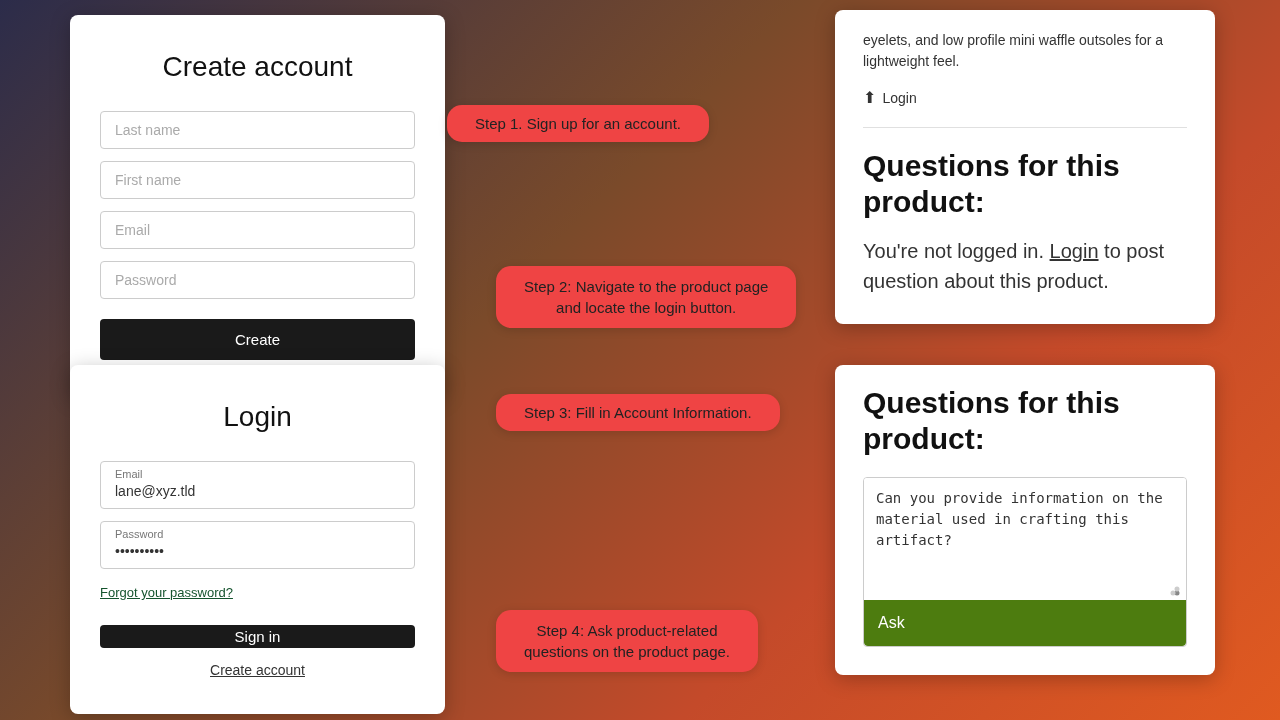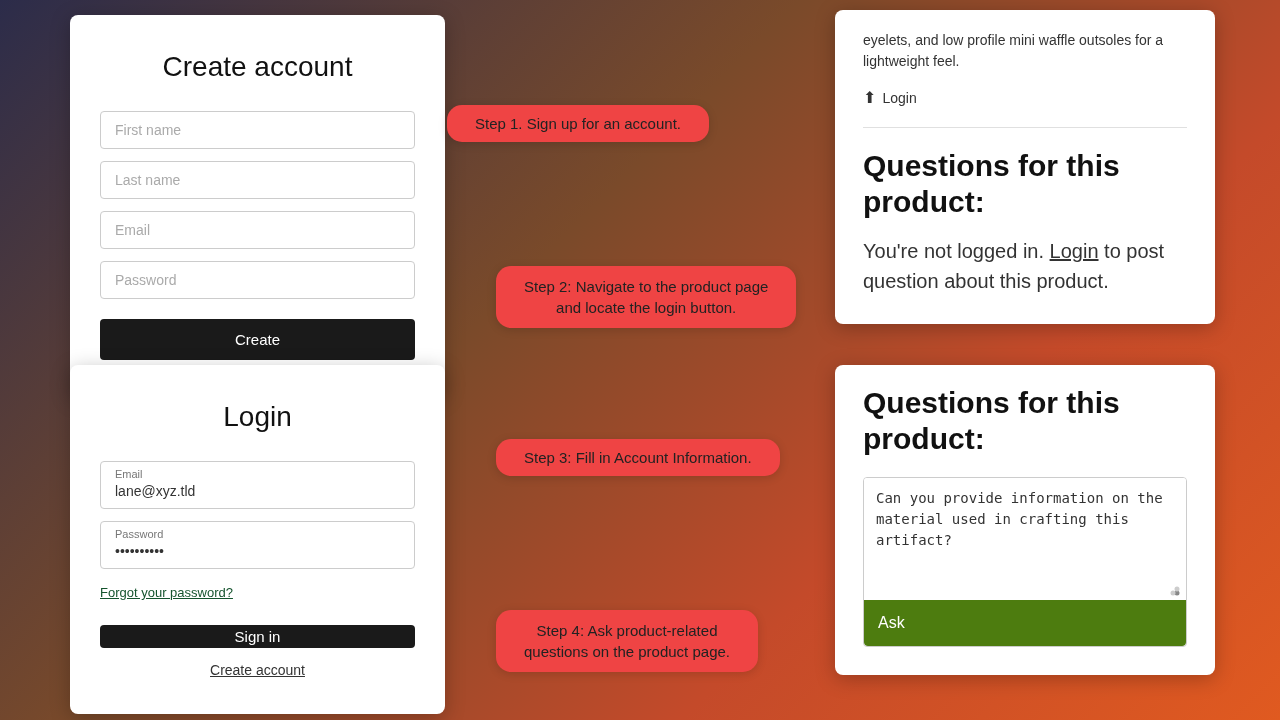--- a/index.html
+++ b/index.html
@@ -162,21 +162,21 @@
       top: 266px;
       left: 496px;
     }
 
     .step2-text {
       text-align: center;
       line-height: 1.4;
     }
 
     .step3 {
-      top: 439px;
+      top: 394px;
       left: 496px;
     }
 
     .step4 {
       top: 610px;
       left: 496px;
     }
 
     .step4-text {
       text-align: center;
@@ -306,24 +306,24 @@
       width: 14px;
       height: 14px;
     }
   </style>
 </head>
 <body>
 
 <div class="card create-account-card">
   <h1>Create account</h1>
   <div class="form-group">
+    <input type="text" placeholder="Last name" style="">
+  </div>
+  <div class="form-group">
     <input type="text" placeholder="First name" style="">
-  </div>
-  <div class="form-group">
-    <input type="text" placeholder="Last name" style="">
   </div>
   <div class="form-group">
     <input type="email" placeholder="Email" style="">
   </div>
   <div class="form-group">
     <input type="password" placeholder="Password" style="">
   </div>
   <button class="btn-create">Create</button>
 </div>
 

